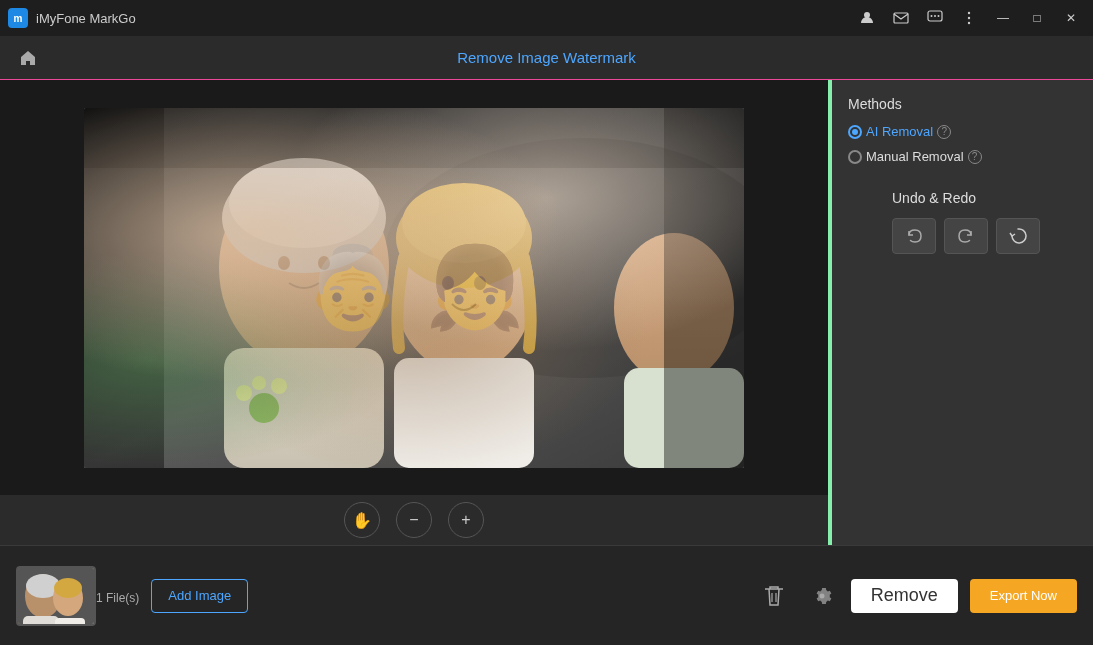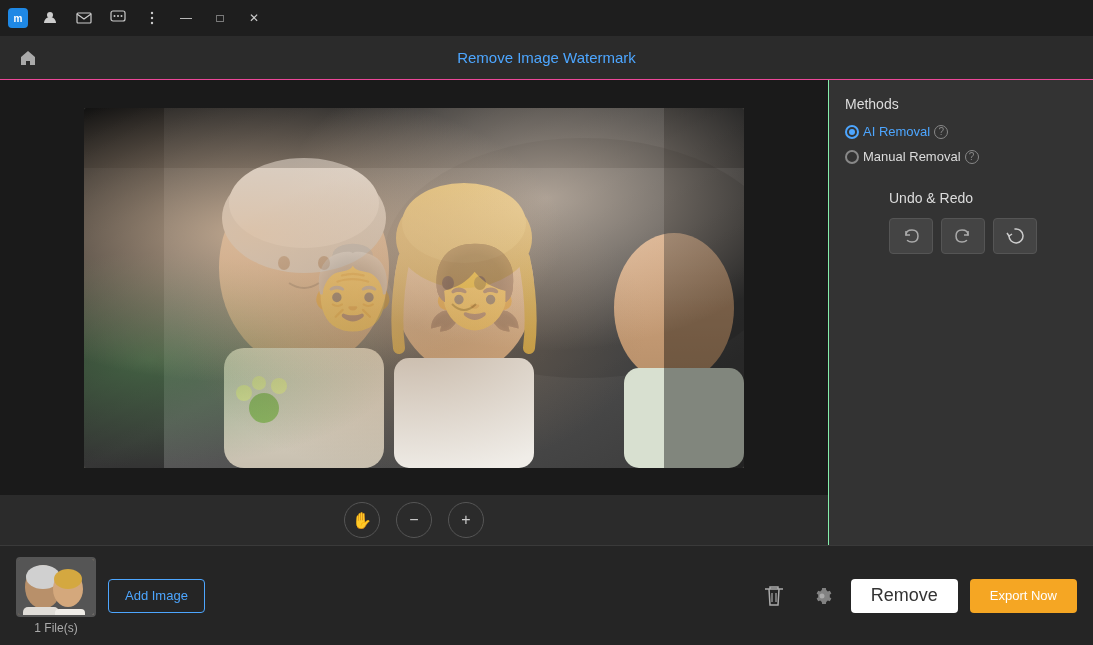--- a/index.html
+++ b/index.html
@@ -169,21 +169,21 @@
       color: #ccc;
       font-size: 16px;
       border: 1px solid #555;
       background: transparent;
     }
 
     
     #right-panel {
       width: 265px;
       background: #333;
-      border-left: 1px solid #86efac;
+      border-left: 4px solid #86efac;
       padding: 16px;
       display: flex;
       flex-direction: column;
     }
 
     .section-title {
       font-size: 14px;
       color: #ddd;
       margin-bottom: 12px;
       font-weight: 500;
@@ -301,21 +301,20 @@
     }
 
     .file-count {
       font-size: 12px;
       color: #aaa;
       margin-top: 4px;
     }
 
     .thumbnail-wrapper {
       display: flex;
-      flex-direction: column;
       align-items: center;
       justify-content: space-between;
     }
 
     .bottom-spacer { flex: 1; }
 
     .delete-btn {
       width: 38px;
       height: 38px;
       display: flex;
@@ -384,20 +383,21 @@
       height: 465px; 
     }
   </style>
 </head>
 <body>
 
 <div id="titlebar">
   <div class="app-logo">
     <span>m</span>
   </div>
+  <div class="app-title">iMyFone MarkGo</div>
   <div class="title-controls">
     <div class="title-icon-btn">
       <svg width="16" height="16" viewBox="0 0 16 16" fill="currentColor">
         <circle cx="8" cy="5" r="3"></circle>
         <path d="M2 13c0-3.3 2.7-6 6-6s6 2.7 6 6"></path>
       </svg>
     </div>
     <div class="title-icon-btn">
       <svg width="16" height="16" viewBox="0 0 16 16" fill="currentColor">
         <rect x="1" y="3" width="14" height="10" rx="1" fill="none" stroke="currentColor" stroke-width="1.2"></rect>

